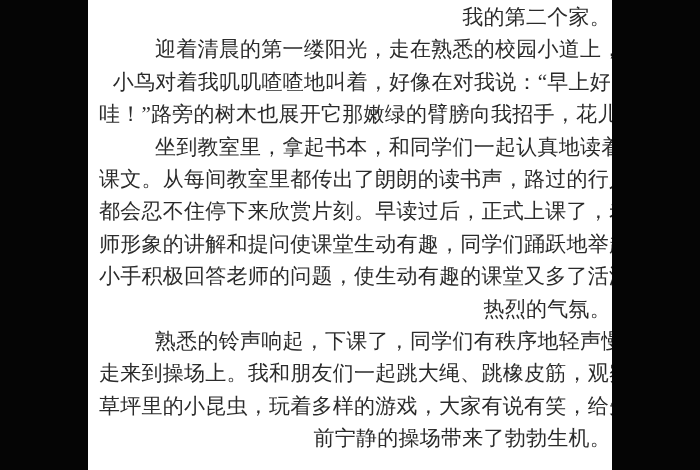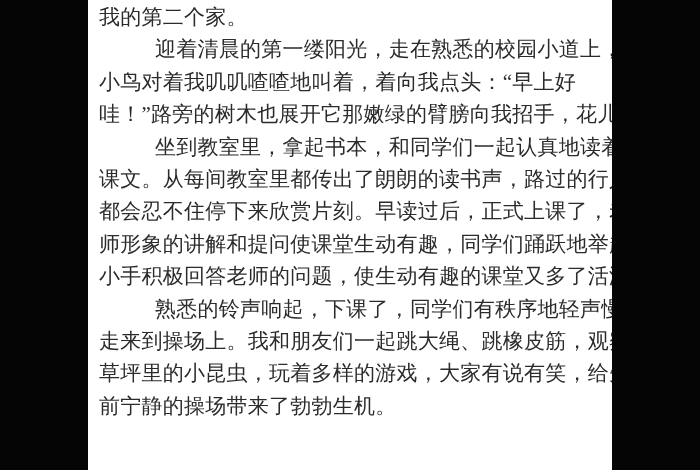--- a/index.html
+++ b/index.html
@@ -39,42 +39,44 @@
     width: 512px;
     font-family: "Liberation Serif", "DejaVu Serif", serif;
     font-size: 21px;
     line-height: 32.4px;
     letter-spacing: 0.25px;
     color: #2b2b2b;
     white-space: nowrap;
   }
   .line {
     height: 32.4px;
+    text-align: right;
   }
   .line.indent {
     text-indent: 56px;
   }
 </style>
 </head>
 <body>
 
 <div class="canvas">
   <div class="letterbox left"></div>
 
   <div class="page">
     <div class="text-block">
       <div class="line">我的第二个家。</div>
       <div class="line indent">迎着清晨的第一缕阳光，走在熟悉的校园小道上，</div>
-      <div class="line">小鸟对着我叽叽喳喳地叫着，着向我点头：“早上好</div>
+      <div class="line">小鸟对着我叽叽喳喳地叫着，好像在对我说：“早上好</div>
       <div class="line">哇！”路旁的树木也展开它那嫩绿的臂膀向我招手，花儿跟</div>
       <div class="line indent">坐到教室里，拿起书本，和同学们一起认真地读着</div>
       <div class="line">课文。从每间教室里都传出了朗朗的读书声，路过的行人</div>
       <div class="line">都会忍不住停下来欣赏片刻。早读过后，正式上课了，老</div>
       <div class="line">师形象的讲解和提问使课堂生动有趣，同学们踊跃地举起</div>
       <div class="line">小手积极回答老师的问题，使生动有趣的课堂又多了活泼</div>
+      <div class="line">热烈的气氛。</div>
       <div class="line indent">熟悉的铃声响起，下课了，同学们有秩序地轻声慢</div>
       <div class="line">走来到操场上。我和朋友们一起跳大绳、跳橡皮筋，观察</div>
       <div class="line">草坪里的小昆虫，玩着多样的游戏，大家有说有笑，给先</div>
       <div class="line">前宁静的操场带来了勃勃生机。</div>
     </div>
   </div>
 
   <div class="letterbox right"></div>
 </div>
 

